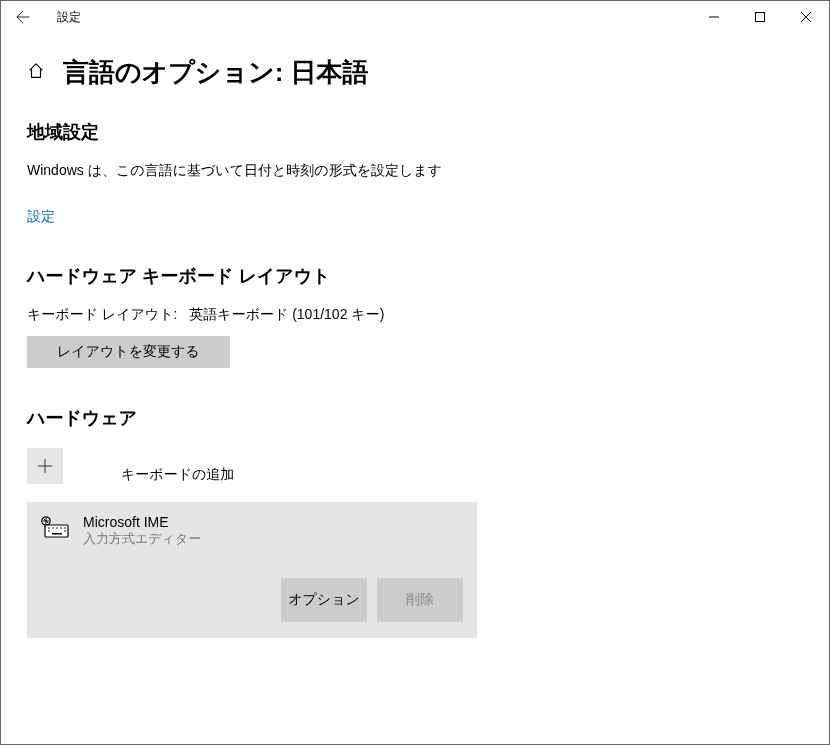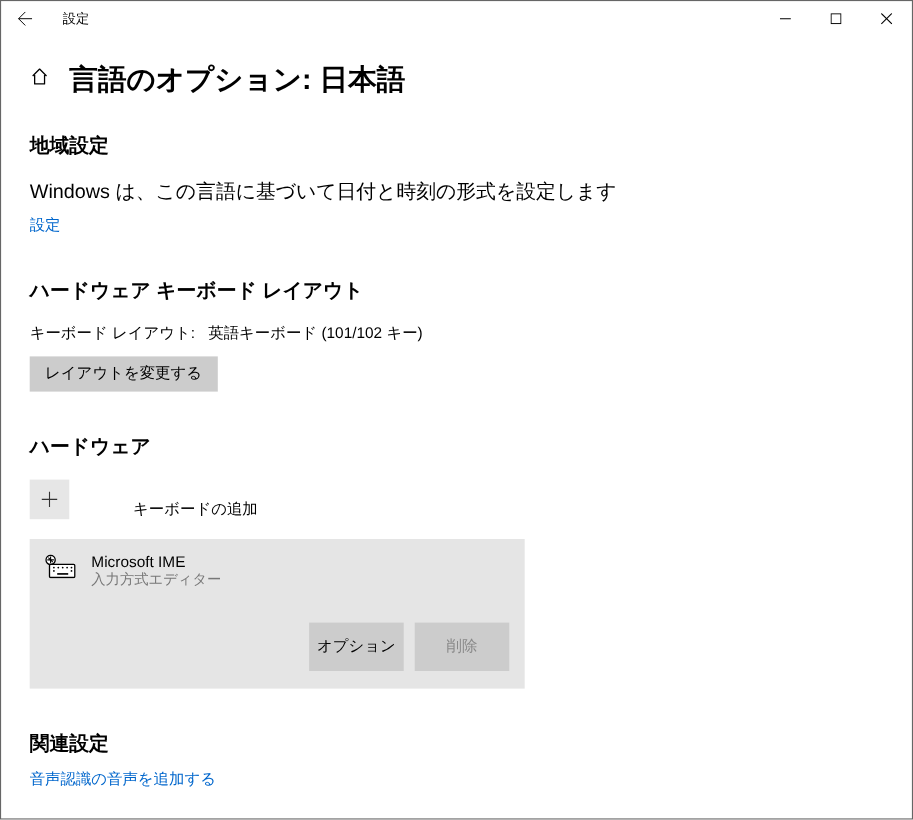--- a/index.html
+++ b/index.html
@@ -68,23 +68,23 @@
       font-weight: 600;
       color: #000;
     }
     .section-heading {
       font-size: 18px;
       font-weight: 600;
       color: #000;
       margin-bottom: 18px;
     }
     .body-text {
-      font-size: 18px;
-      color: #000;
-      margin-bottom: 10px;
+      font-size: 14px;
+      color: #000;
+      margin-bottom: 27px;
     }
     .link {
       font-size: 14px;
       color: #0066cc;
       cursor: pointer;
       display: inline-block;
     }
     .section {
       margin-bottom: 38px;
     }
@@ -96,21 +96,21 @@
     .kb-layout-label {
       display: inline;
     }
     .kb-layout-value {
       display: inline;
       margin-left: 8px;
     }
     .gray-button {
       background: #cccccc;
       border: none;
-      padding: 7px 14px;
+      padding: 7px 30px;
       font-size: 14px;
       cursor: pointer;
       color: #000;
     }
     .add-row {
       display: flex;
       align-items: flex-end;
       cursor: pointer;
       margin-bottom: 18px;
       gap: 44px;
@@ -264,17 +264,13 @@
           <div class="ime-sub">入力方式エディター</div>
         </div>
       </div>
       <div class="ime-buttons">
         <button class="ime-btn">オプション</button>
         <button class="ime-btn disabled">削除</button>
       </div>
     </div>
   </div>
 
-  <div class="section" style="margin-bottom:0">
-    <h2 class="section-heading" style="margin-bottom:12px">関連設定</h2>
-    <span class="link">音声認識の音声を追加する</span>
-  </div>
 </div>
 
 </body></html>

